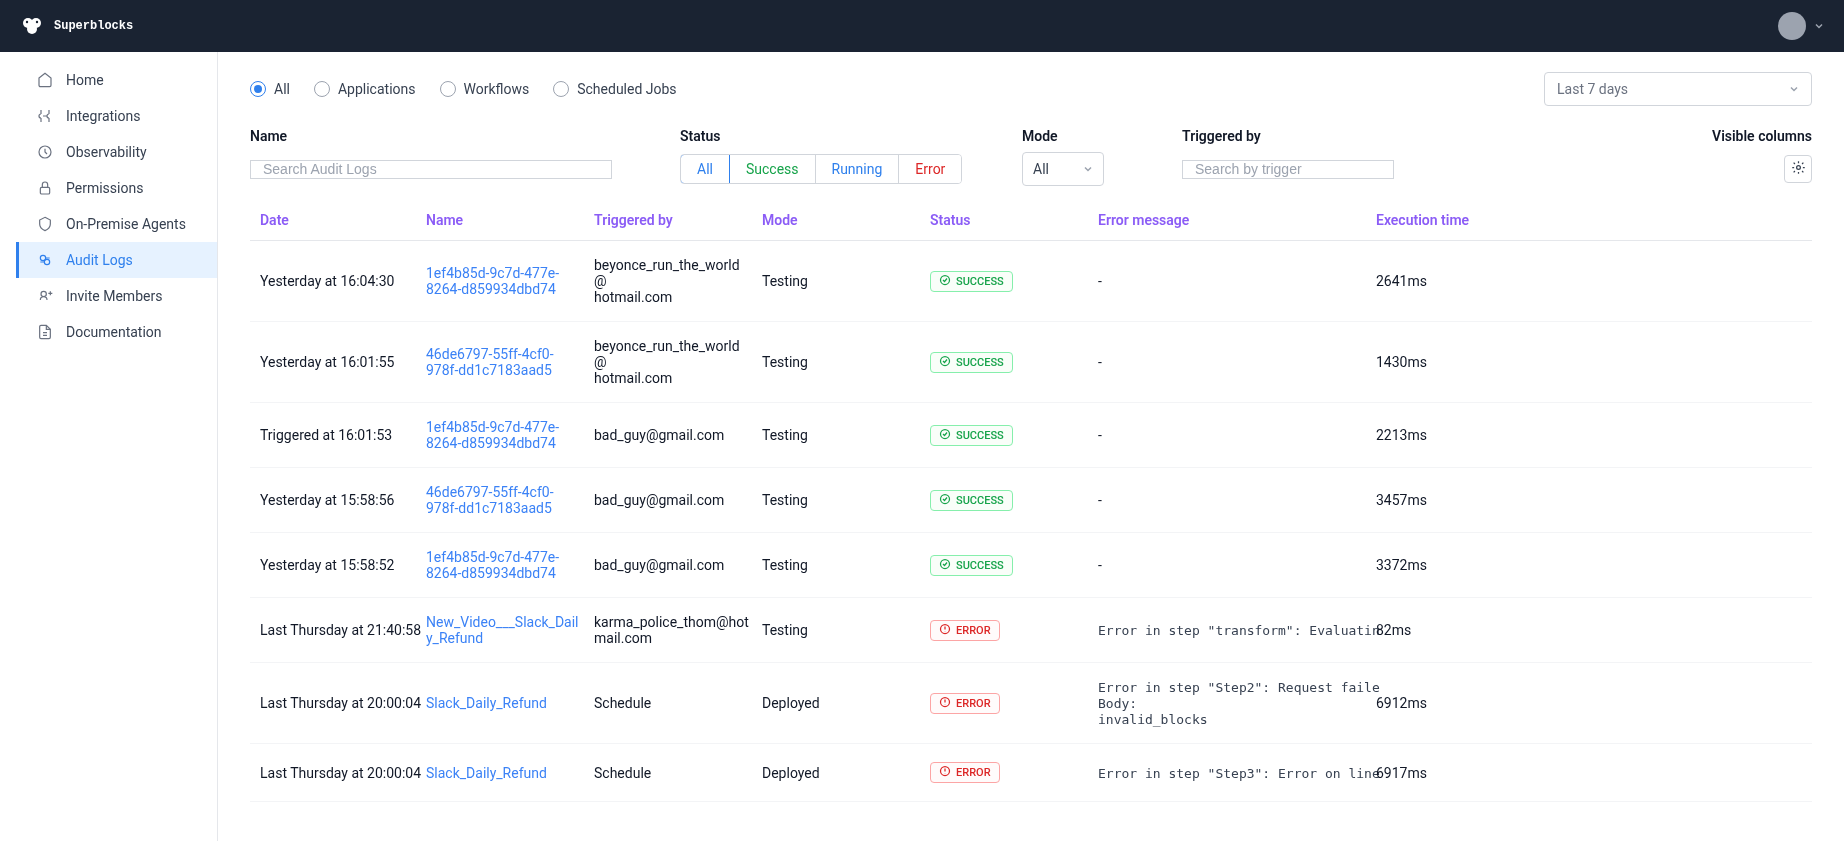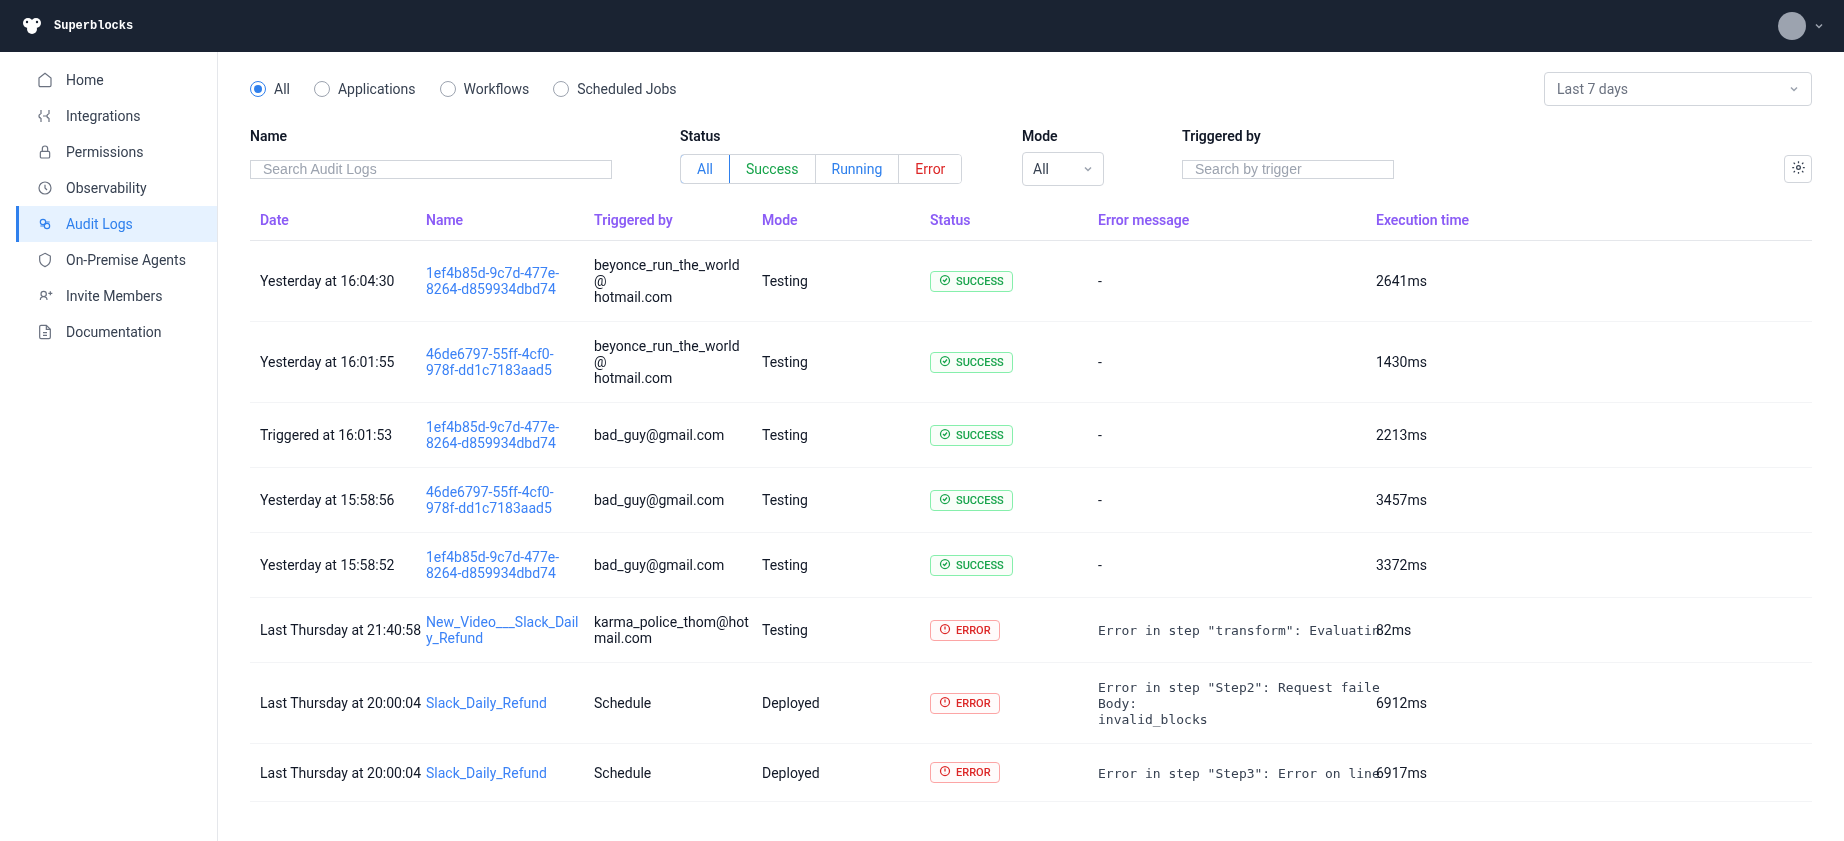--- a/index.html
+++ b/index.html
@@ -109,52 +109,52 @@
         <span class="sb-icon">
           <svg viewBox="0 0 24 24">
             <path d="M6 3v6M6 15v6M6 9a3 3 0 100 6M18 3v6M18 15v6M18 9a3 3 0 100 6M9 12h6"></path>
           </svg>
         </span>
         <span>Integrations</span>
       </div>
       <div class="sb-item">
         <span class="sb-icon">
           <svg viewBox="0 0 24 24">
+            <circle cx="12" cy="12" r="9"></circle>
+            <path d="M12 7v5l3 3"></path>
+          </svg>
+        </span>
+        <span>Observability</span>
+      </div>
+      <div class="sb-item">
+        <span class="sb-icon">
+          <svg viewBox="0 0 24 24">
             <rect x="5" y="11" width="14" height="10" rx="2"></rect>
             <path d="M8 11V7a4 4 0 018 0v4"></path>
           </svg>
         </span>
         <span>Permissions</span>
       </div>
       <div class="sb-item">
         <span class="sb-icon">
           <svg viewBox="0 0 24 24">
-            <circle cx="12" cy="12" r="9"></circle>
-            <path d="M12 7v5l3 3"></path>
-          </svg>
-        </span>
-        <span>Observability</span>
+            <path d="M12 2l8 4v6c0 5-3.5 8-8 10-4.5-2-8-5-8-10V6z"></path>
+          </svg>
+        </span>
+        <span>On-Premise Agents</span>
       </div>
       <div class="sb-item active">
         <span class="sb-icon">
           <svg viewBox="0 0 24 24">
             <circle cx="9" cy="9" r="4"></circle>
             <circle cx="15" cy="15" r="4"></circle>
             <path d="M13 9h6M5 15h6"></path>
           </svg>
         </span>
         <span>Audit Logs</span>
-      </div>
-      <div class="sb-item">
-        <span class="sb-icon">
-          <svg viewBox="0 0 24 24">
-            <path d="M12 2l8 4v6c0 5-3.5 8-8 10-4.5-2-8-5-8-10V6z"></path>
-          </svg>
-        </span>
-        <span>On-Premise Agents</span>
       </div>
       <div class="sb-item">
         <span class="sb-icon">
           <svg viewBox="0 0 24 24">
             <path d="M10 13a5 5 0 00-5 5M10 13a5 5 0 015 5M10 13a4 4 0 100-8 4 4 0 000 8zM17 8h6M20 5v6"></path>
           </svg>
         </span>
         <span>Invite Members</span>
       </div>
       <div class="sb-item">
@@ -194,20 +194,21 @@
               <path d="M2 3.5 L5 6.5 L8 3.5"></path>
             </svg></span>
       </div>
     </div>
 
     <div class="filter-labels">
       <div class="col-name"><span class="flabel">Name</span></div>
       <div class="col-status"><span class="flabel">Status</span></div>
       <div class="col-mode"><span class="flabel">Mode</span></div>
       <div class="col-trig"><span class="flabel">Triggered by</span></div>
+      <div class="col-vis"><span class="flabel">Visible columns</span></div>
     </div>
 
     <div class="filter-controls">
       <div class="col-name">
         <input class="text-input" style="width: 362px;" placeholder="Search Audit Logs">
       </div>
       <div class="col-status">
         <div class="seg-group">
           <div class="seg-btn all">All</div>
           <div class="seg-btn success">Success</div>

